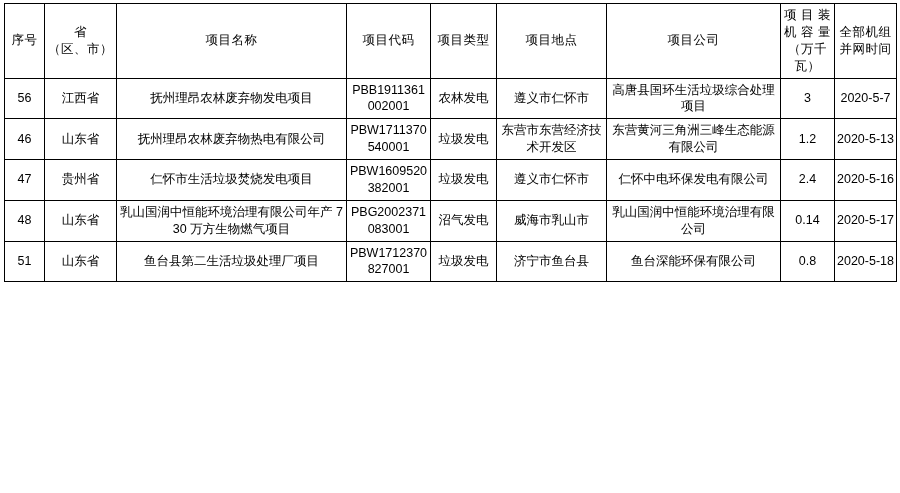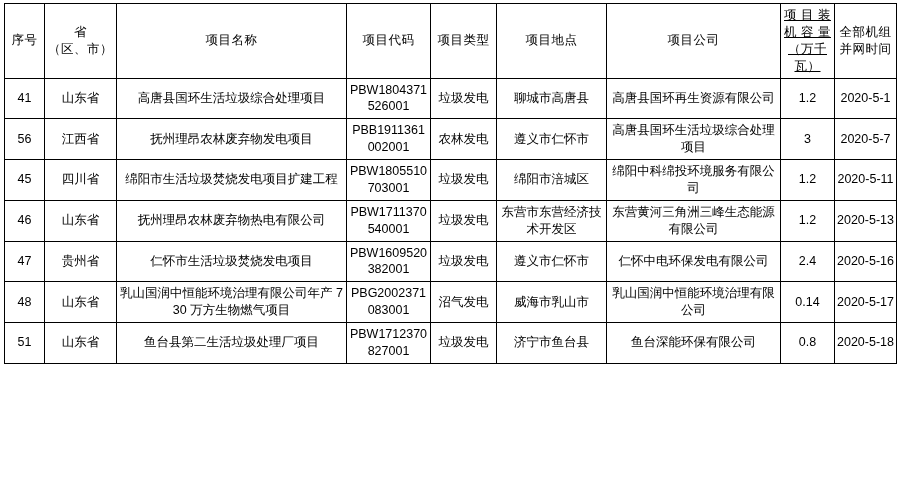--- a/index.html
+++ b/index.html
@@ -59,21 +59,20 @@
   }
   td.cap {
     text-align: right;
     padding-right: 6px;
   }
   td.code {
     letter-spacing: 0px;
   }
   th.hdr-cap {
     letter-spacing: 1.5px;
-    text-decoration: underline;
   }
   th.hdr-date {
     letter-spacing: 0px;
   }
 </style>
 </head>
 <body>
 
 <div id="sheet">
   <table class="proj">
@@ -106,51 +105,29 @@
           <div>（万千瓦）</div>
         </th>
         <th class="hdr-date">
           <div>全部机组</div>
           <div>并网时间</div>
         </th>
       </tr>
     </thead>
     <tbody>
       <tr>
-        <td>41</td>
-        <td>山东省</td>
-        <td class="name">高唐县国环生活垃圾综合处理项目</td>
-        <td class="code">PBW1804371526001</td>
-        <td>垃圾发电</td>
-        <td>聊城市高唐县</td>
-        <td class="comp">高唐县国环再生资源有限公司</td>
-        <td class="cap">1.2</td>
-        <td>2020-5-1</td>
-      </tr>
-      <tr>
         <td>56</td>
         <td>江西省</td>
         <td class="name">抚州理昂农林废弃物发电项目</td>
         <td class="code">PBB1911361002001</td>
         <td>农林发电</td>
         <td>遵义市仁怀市</td>
         <td class="comp">高唐县国环生活垃圾综合处理项目</td>
         <td class="cap">3</td>
         <td>2020-5-7</td>
-      </tr>
-      <tr>
-        <td>45</td>
-        <td>四川省</td>
-        <td class="name">绵阳市生活垃圾焚烧发电项目扩建工程</td>
-        <td class="code">PBW1805510703001</td>
-        <td>垃圾发电</td>
-        <td>绵阳市涪城区</td>
-        <td class="comp">绵阳中科绵投环境服务有限公司</td>
-        <td class="cap">1.2</td>
-        <td>2020-5-11</td>
       </tr>
       <tr>
         <td>46</td>
         <td>山东省</td>
         <td class="name">抚州理昂农林废弃物热电有限公司</td>
         <td class="code">PBW1711370540001</td>
         <td>垃圾发电</td>
         <td>东营市东营经济技术开发区</td>
         <td class="comp">东营黄河三角洲三峰生态能源有限公司</td>
         <td class="cap">1.2</td>

